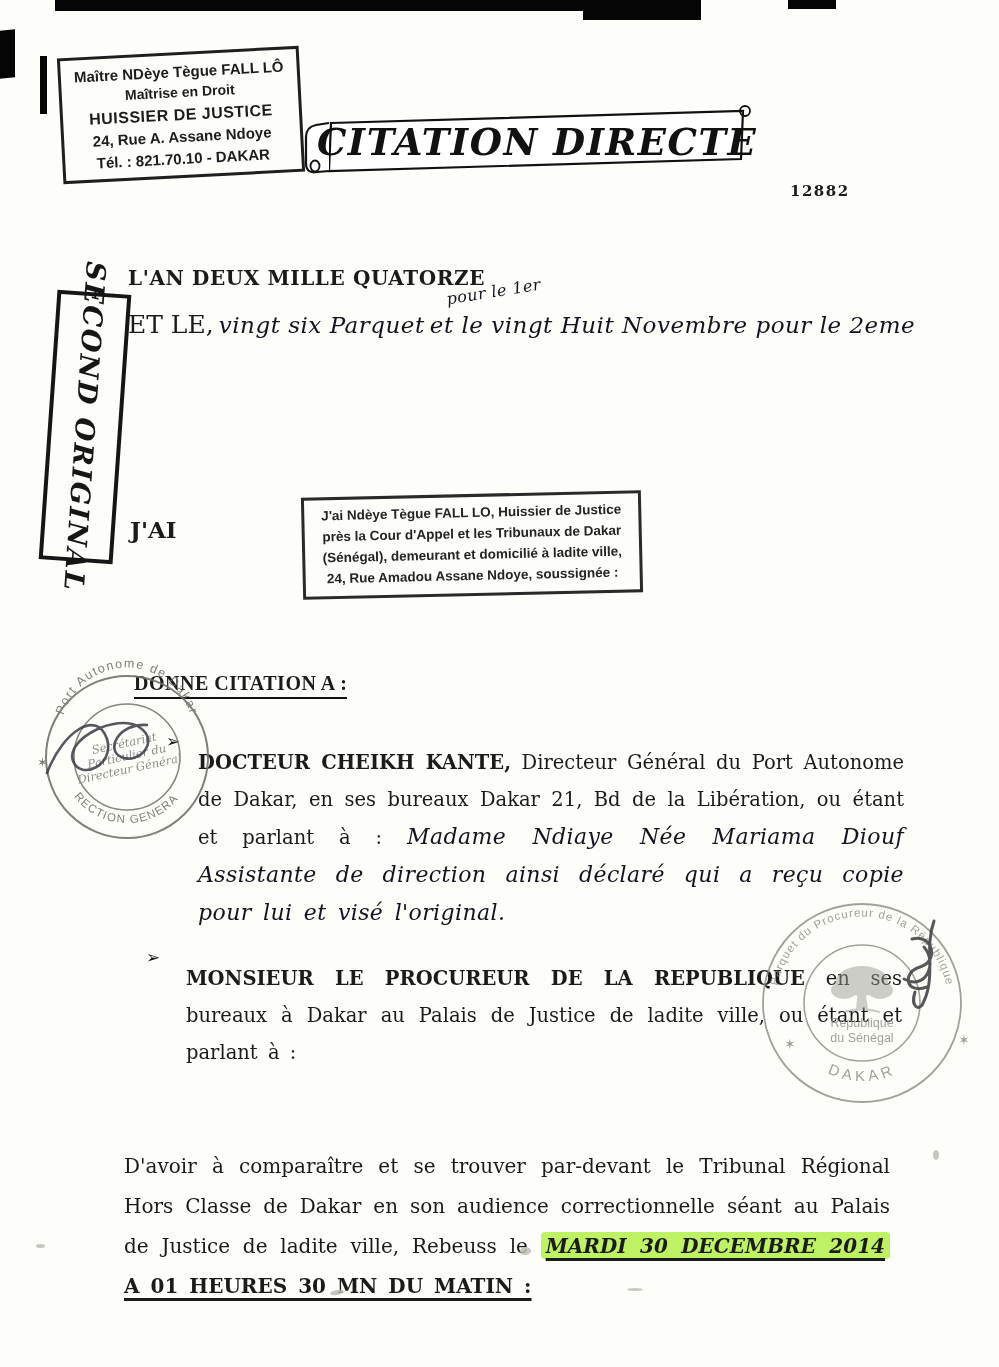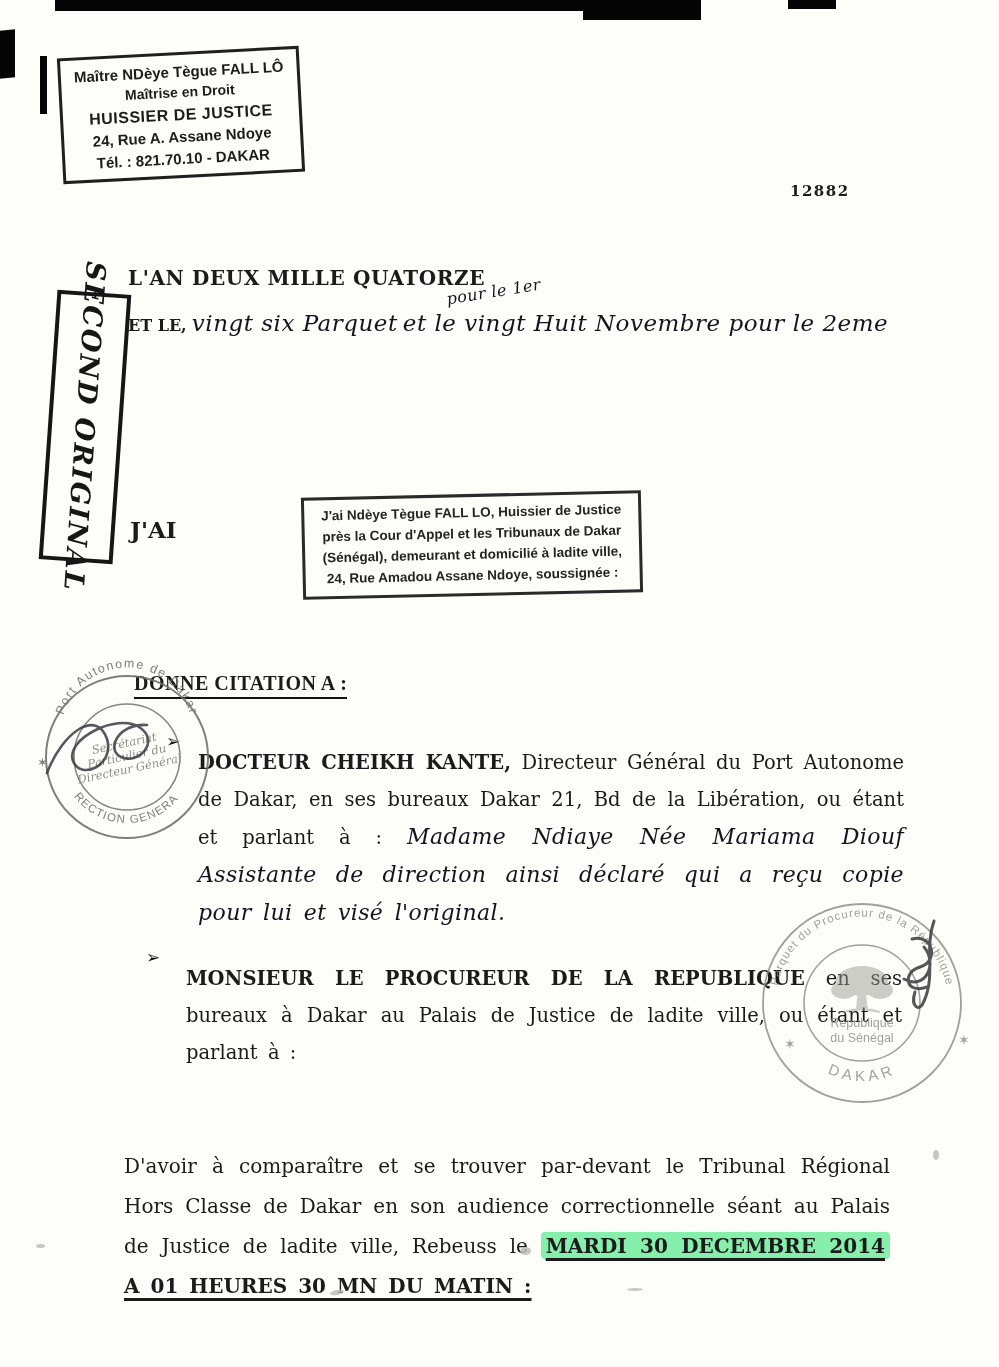--- a/index.html
+++ b/index.html
@@ -33,21 +33,21 @@
     display:flex;align-items:center;justify-content:center;
   }
   .so-stamp span{
     writing-mode:vertical-rl;font-family:"DejaVu Serif",serif;
     font-weight:700;font-style:italic;font-size:27px;letter-spacing:2px;color:#161616;
     white-space:nowrap;
   }
   
   .year{position:absolute;left:128px;top:266px;font-weight:700;font-size:20px;letter-spacing:.6px;}
   .etle{position:absolute;left:128px;top:310px;width:800px;}
-  .etle .lbl{font-weight:700;font-size:16px;}
+  .etle .lbl{font-weight:400;font-size:25px;}
   .hand{
     font-family:"DejaVu Serif",serif;font-style:italic;color:#14141e;
     font-size:23px;letter-spacing:.5px;
   }
   .etle .ins{
     position:absolute;left:318px;top:-28px;font-size:16px;transform:rotate(-9deg);
   }
   .para{
     position:absolute;font-size:19.5px;line-height:37px;text-align:justify;word-spacing:4px;
   }
@@ -65,21 +65,21 @@
     border-bottom:2.5px solid #111;padding-bottom:2px;font-family:Liberation Serif, serif;
   }
   .bullet{position:absolute;font-size:17px;color:#111;}
   .item1{left:198px;top:724px;width:706px;}
   .item2{left:186px;top:940px;width:716px;}
   .item1 .hand,.item2 .hand{font-size:22px;line-height:37px;letter-spacing:.4px;}
   .item2 .hand{display:block;width:565px;margin-top:4px;}
   .name{font-weight:700;}
   .closing{left:124px;top:1126px;width:766px;font-size:20px;line-height:40px;}
   .date-u{font-weight:700;text-decoration:underline;text-decoration-thickness:2.5px;text-underline-offset:5px;}
-  .hl{background:#86efac;padding:2px 5px 1px 5px;border-radius:4px;}
+  .hl{background:#bef264;padding:2px 5px 1px 5px;border-radius:4px;font-style:italic;}
   .stamp-svg{position:absolute;pointer-events:none;}
 </style>
 </head>
 <body>
 
 <div class="page">
 
   <div class="bar" style="left:55px;top:0;width:645px;height:11px;"></div>
   <div class="bar" style="left:583px;top:0;width:118px;height:20px;"></div>
   <div class="bar" style="left:788px;top:0;width:48px;height:9px;"></div>
@@ -87,20 +87,29 @@
   <div class="bar" style="left:40px;top:56px;width:7px;height:58px;"></div>
 
   <div class="h-stamp">
     <div class="l0">Maître NDèye Tègue FALL LÔ</div>
     <div class="l1">Maîtrise en Droit</div>
     <div class="l2">HUISSIER DE JUSTICE</div>
     <div class="l3">24, Rue A. Assane Ndoye</div>
     <div class="l4">Tél. : 821.70.10 - DAKAR</div>
   </div>
 
+  <div class="banner">
+    <svg width="465" height="84" viewBox="0 0 465 84">
+      <polygon points="38,20 450,8 448,56 36,68" fill="#ffffff" stroke="#111" stroke-width="2.2"></polygon>
+      <path d="M 36,20 L 23,22 Q 13,24 13,34 L 13,60 Q 13,71 24,69 L 36,68" fill="#ffffff" stroke="#111" stroke-width="2.2"></path>
+      <ellipse cx="22" cy="63" rx="4.5" ry="5.5" fill="none" stroke="#111" stroke-width="1.8"></ellipse>
+      <circle cx="452" cy="8" r="5" fill="none" stroke="#111" stroke-width="1.8"></circle>
+      <text x="244" y="52" text-anchor="middle" font-family="DejaVu Serif, serif" font-size="37" font-weight="bold" font-style="italic" letter-spacing="1.5" fill="#111">CITATION DIRECTE</text>
+    </svg>
+  </div>
 
   <div class="doc-num">12882</div>
 
   <div class="so-stamp">
     <span>SECOND ORIGINAL</span>
   </div>
 
   <div class="year">L'AN DEUX MILLE QUATORZE</div>
 
   <div class="etle">

